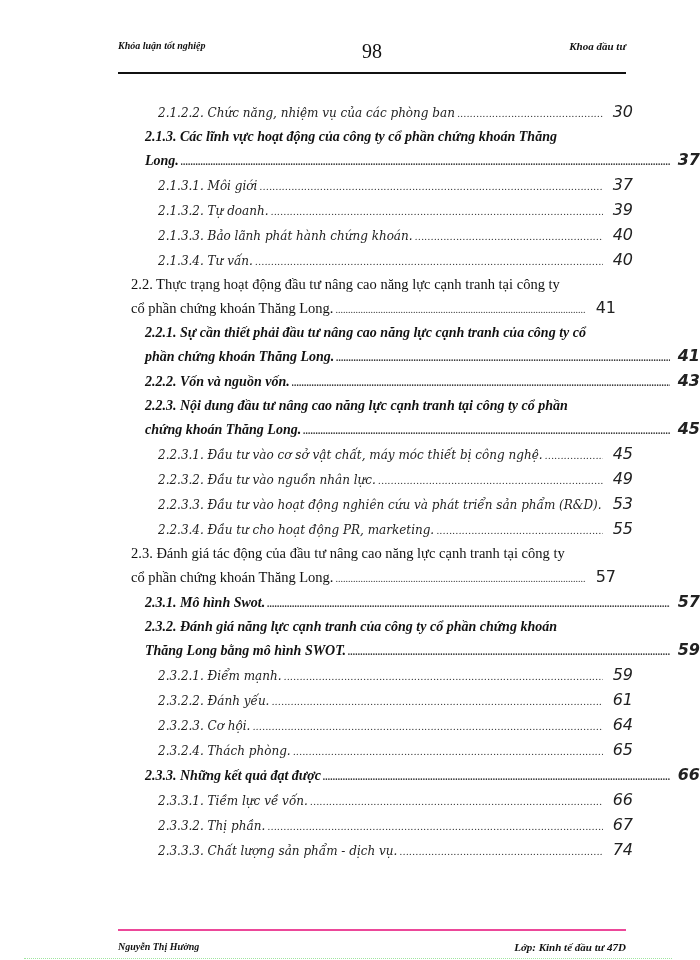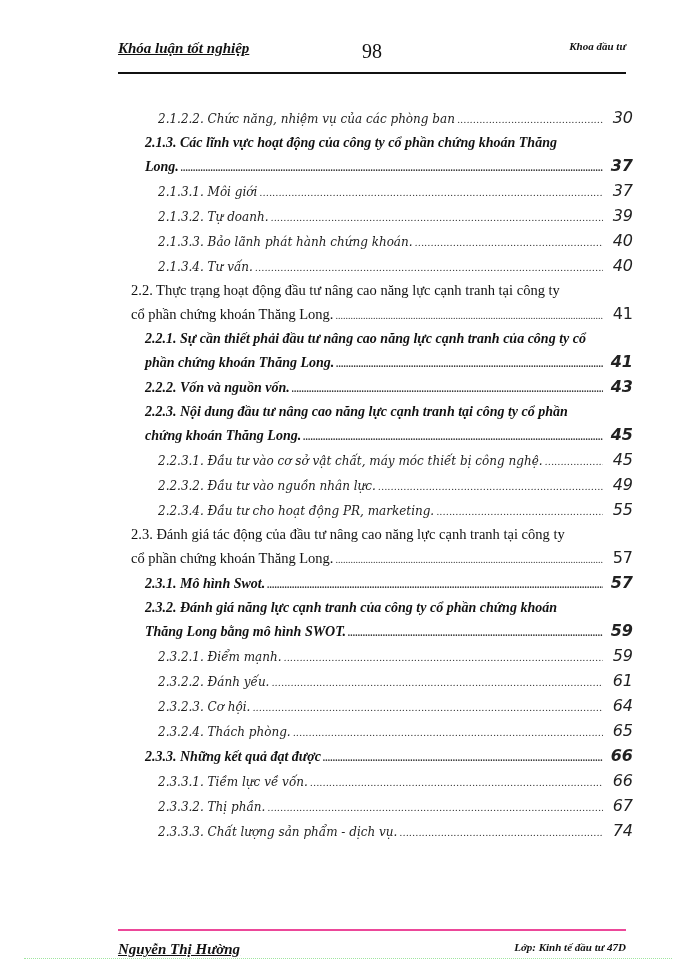--- a/index.html
+++ b/index.html
@@ -2,37 +2,37 @@
 <html><head>
 <meta charset="utf-8">
 <style>
   html, body { margin: 0; padding: 0; background: #ffffff; }
   body { width: 700px; height: 960px; position: relative; overflow: hidden; color: #111; }
   .header, .footer {
     position: absolute; left: 118px; width: 508px;
     font-family: "Liberation Serif", serif;
   }
   .header { top: 36px; height: 36px; border-bottom: 2px solid #111; }
-  .header .left, .footer .left { position: absolute; left: 0; font-weight: bold; font-style: italic; font-size: 15px; text-decoration: underline; }
+  .header .left, .footer .left { position: absolute; left: 0; font-weight: bold; font-style: italic; font-size: 10px; }
   .header .right, .footer .right { position: absolute; right: 0; font-weight: bold; font-style: italic; font-size: 11px; }
   .header .left, .header .right { top: 4px; }
   .header .center { position: absolute; left: 0; right: 0; top: 4px; text-align: center; font-size: 20px; }
   .footer { top: 892px; height: 36px; border-top: 2px solid #ec4899; margin-top: 37px; }
   .footer .left, .footer .right { top: 10px; }
-  .toc { position: absolute; top: 106px; left: 0; width: 700px; }
+  .toc { position: absolute; top: 100px; left: 0; width: 700px; }
   .entry { position: relative; font-size: 13px; line-height: 23px; }
   .entry .line { display: flex; align-items: baseline; }
   .entry .text { white-space: nowrap; }
   .entry .dots { flex: 1; overflow: hidden; white-space: nowrap; margin: 0 4px 0 2px; color: #333; letter-spacing: 0px; font-size: 10px; }
   .entry .dots::after { content: "........................................................................................................................................................................................................................"; }
   .entry .page { width: 26px; text-align: right; font-family: "DejaVu Sans", sans-serif; font-size: 16px; color: #222; }
   .lvl1 { font-family: "Liberation Serif", serif; font-size: 14.5px; }
-  .lvl1 .block { padding-left: 131px; padding-right: 67px; }
+  .lvl1 .block { padding-left: 131px; padding-right: 84px; }
   .lvl2 { font-family: "Liberation Serif", serif; font-style: italic; font-weight: bold; font-size: 14px; }
-  .lvl2 .block { padding-left: 145px; padding-right: 67px; }
+  .lvl2 .block { padding-left: 145px; }
   .lvl3 { font-family: "DejaVu Serif", serif; font-style: italic; font-size: 12px; color: #222; }
   .lvl3 .block { padding-left: 158px; padding-right: 67px; }
   .bottom-dots { position: absolute; left: 24px; top: 958px; width: 648px; border-top: 1px dotted #9fe59f; }
 </style>
 </head>
 <body>
 
 <div class="header">
   <span class="left">Khóa luận  tốt nghiệp</span>
   <span class="center">98</span>
@@ -156,20 +156,29 @@
         <div class="line">
           <span class="text">2.2.3.2.  Đầu tư vào nguồn nhân lực.</span>
           <span class="dots"></span>
           <span class="page">49</span>
         </div>
       </div>
     </div>
     <div class="entry lvl3">
       <div class="block">
         <div class="line">
+          <span class="text">2.2.3.3. Đầu tư vào hoạt động nghiên cứu và phát triển sản phẩm (R&amp;D).</span>
+          <span class="dots"></span>
+          <span class="page">53</span>
+        </div>
+      </div>
+    </div>
+    <div class="entry lvl3">
+      <div class="block">
+        <div class="line">
           <span class="text">2.2.3.4. Đầu tư cho hoạt động PR, marketing.</span>
           <span class="dots"></span>
           <span class="page">55</span>
         </div>
       </div>
     </div>
     <div class="entry lvl1">
       <div class="block">
         <div class="line">
           <span class="text">2.3. Đánh giá tác động của đầu tư nâng cao năng lực cạnh tranh tại công ty</span>

